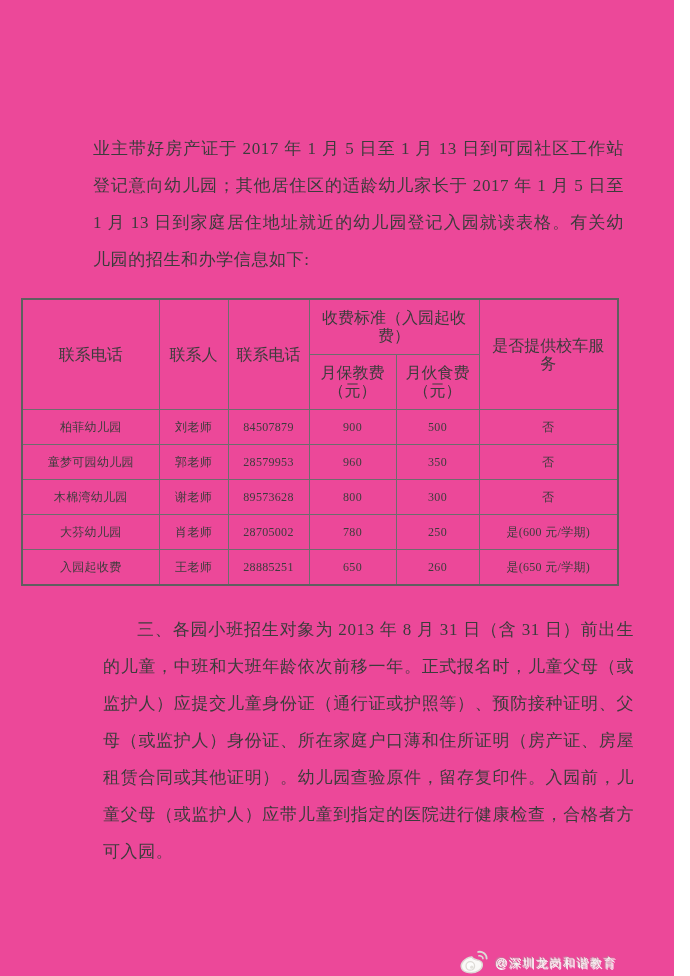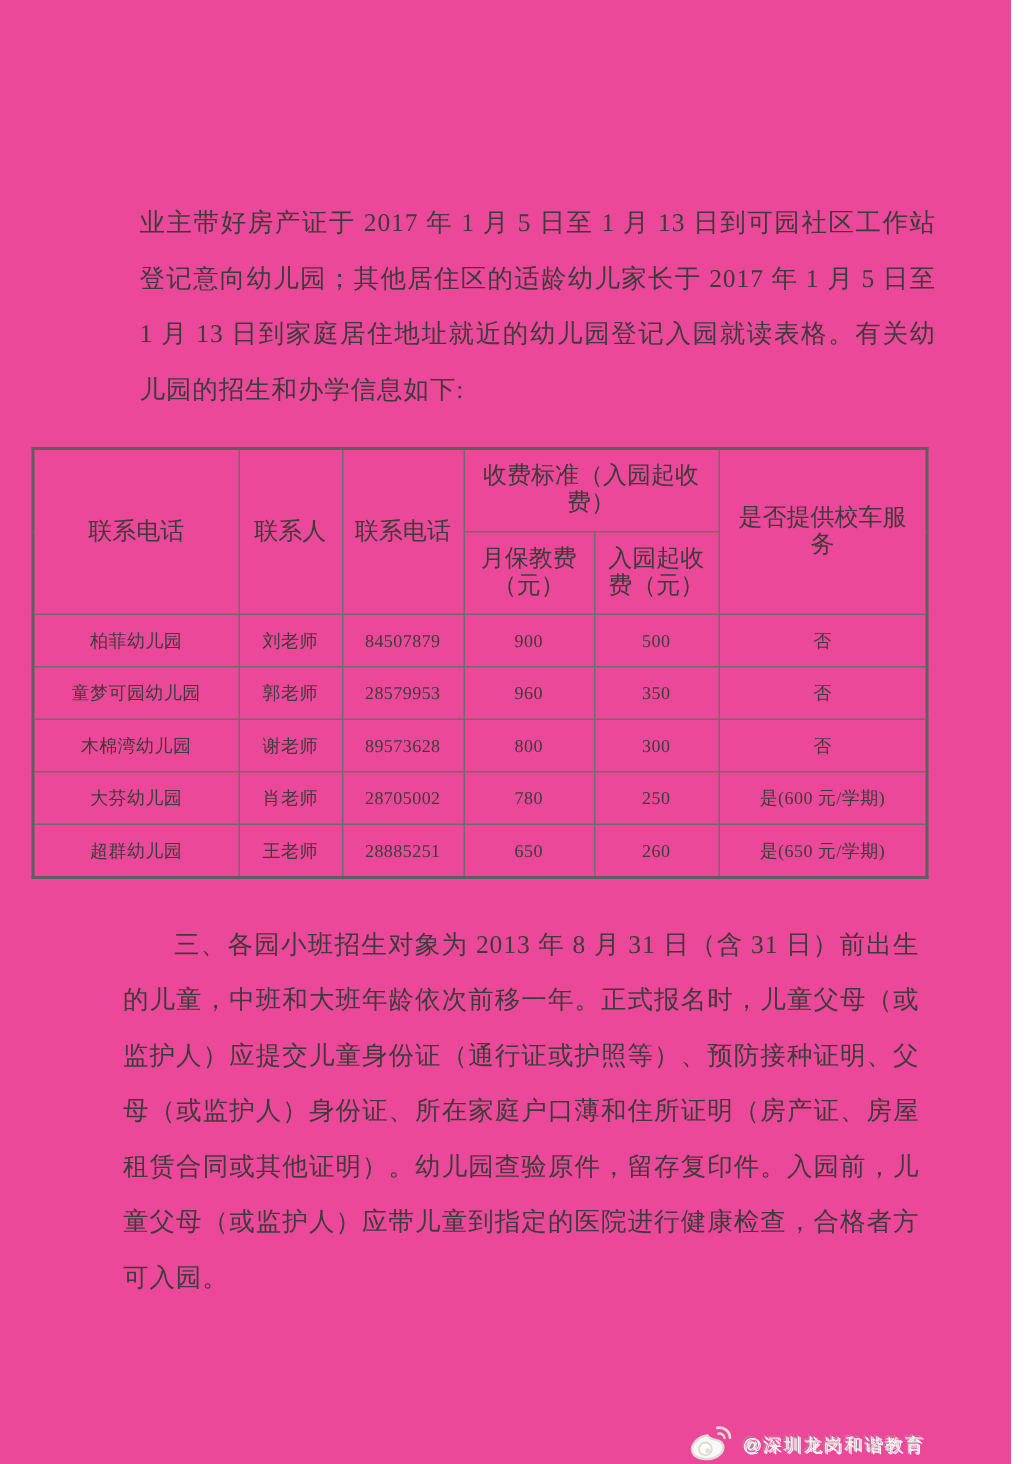--- a/index.html
+++ b/index.html
@@ -24,21 +24,21 @@
   }
   .para-intro {
     position: absolute;
     top: 130px;
     left: 93px;
     width: 531px;
   }
   .paras-lower {
     position: absolute;
     top: 611px;
-    left: 82px;
+    left: 103px;
     width: 531px;
   }
   .para-indent { text-indent: 2em; }
 
   
   .doc-table {
     position: absolute;
     top: 298px;
     left: 21px;
     border-collapse: collapse;
@@ -111,21 +111,21 @@
     <thead>
       <tr>
         <th rowspan="2">联系电话</th>
         <th rowspan="2">联系人</th>
         <th rowspan="2">联系电话</th>
         <th colspan="2">收费标准（入园起收费）</th>
         <th rowspan="2">是否提供校车服务</th>
       </tr>
       <tr>
         <th>月保教费（元）</th>
-        <th>入园起收费（元）</th>
+        <th>月伙食费（元）</th>
       </tr>
     </thead>
     <tbody>
       <tr>
         <td>柏菲幼儿园</td>
         <td>刘老师</td>
         <td>84507879</td>
         <td>900</td>
         <td>500</td>
         <td>否</td>
@@ -148,21 +148,21 @@
       </tr>
       <tr>
         <td>大芬幼儿园</td>
         <td>肖老师</td>
         <td>28705002</td>
         <td>780</td>
         <td>250</td>
         <td>是(600 元/学期)</td>
       </tr>
       <tr>
-        <td>超群幼儿园</td>
+        <td>入园起收费</td>
         <td>王老师</td>
         <td>28885251</td>
         <td>650</td>
         <td>260</td>
         <td>是(650 元/学期)</td>
       </tr>
     </tbody>
   </table>
 
   <div class="paras-lower">

